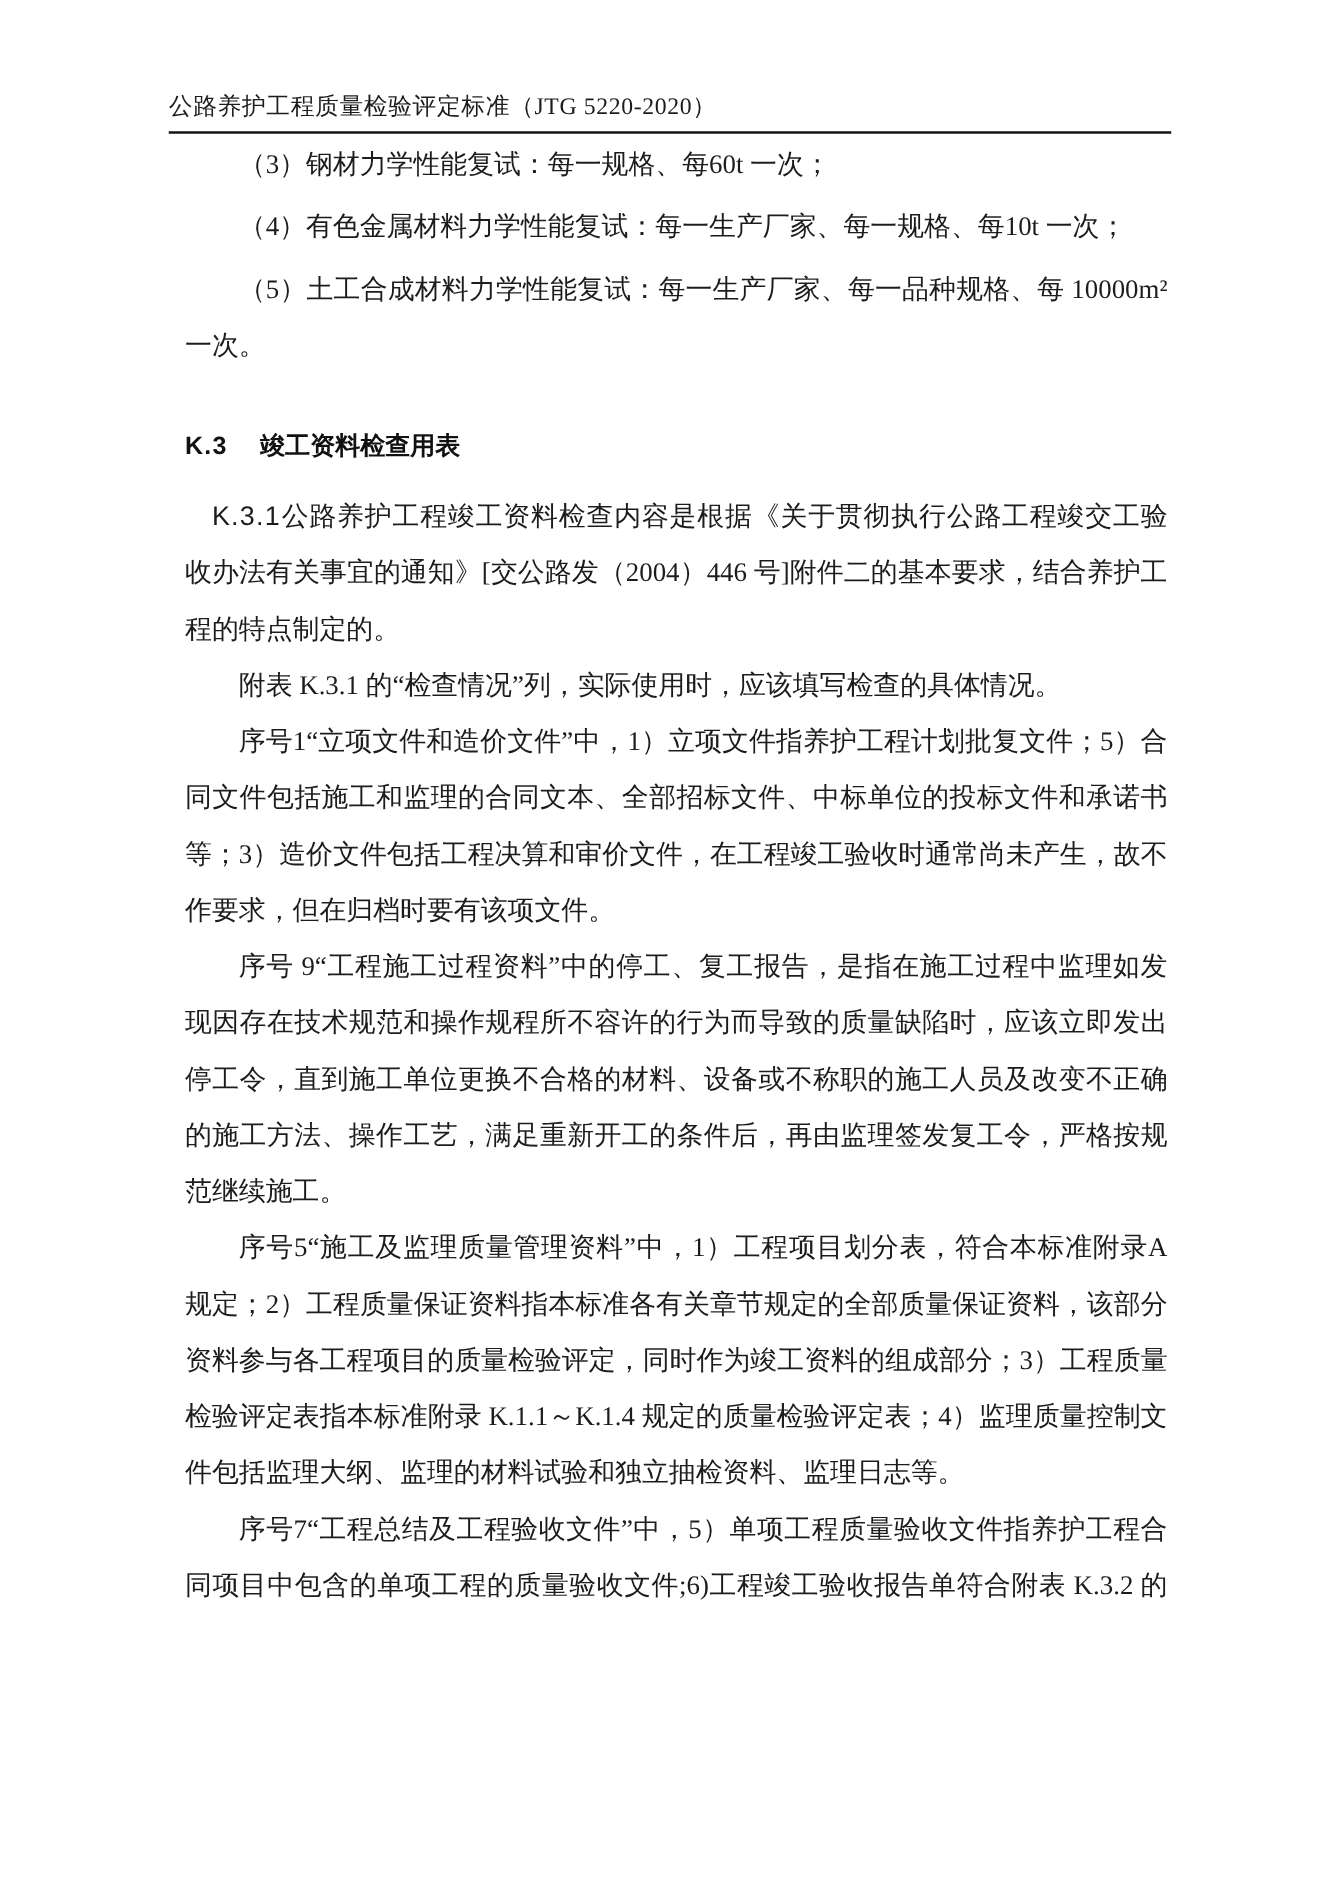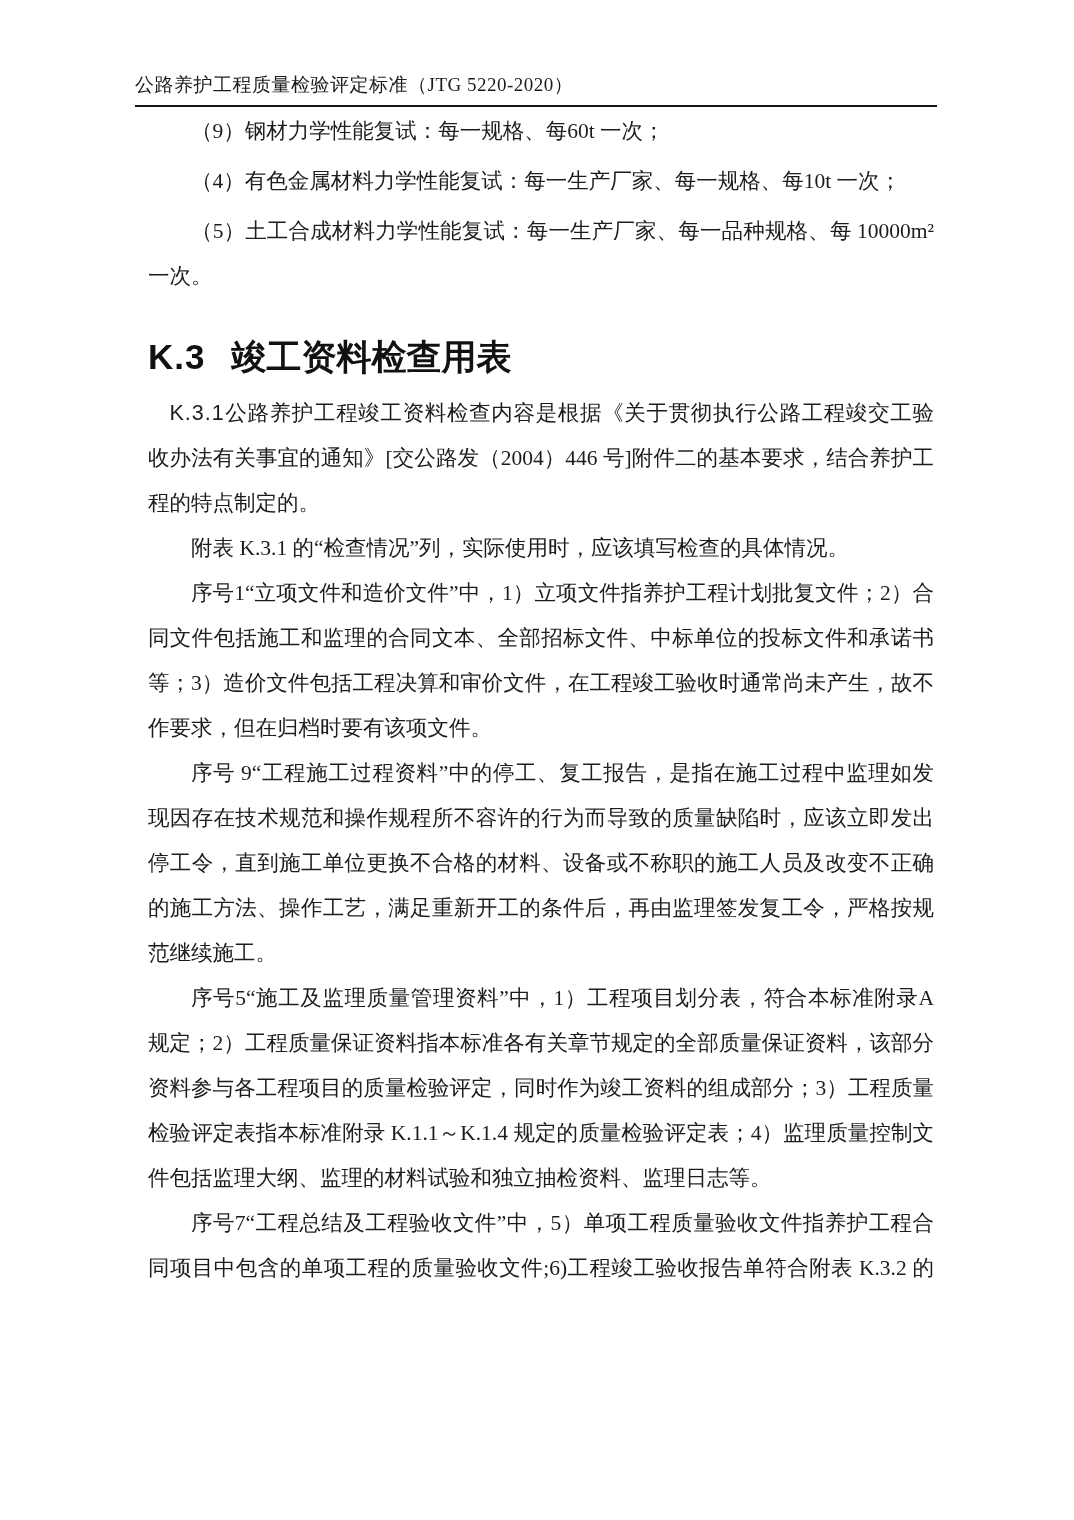--- a/index.html
+++ b/index.html
@@ -59,21 +59,21 @@
   .clause-para {
     text-indent: 1em;
   }
   .clause-num {
     font-family: "Liberation Sans", "DejaVu Sans", sans-serif;
     letter-spacing: 1px;
   }
   .section-heading {
     font-family: "Liberation Sans", "DejaVu Sans", sans-serif;
     font-weight: bold;
-    font-size: 35px;
+    font-size: 20px;
     line-height: 36px;
     margin: 40px 0 16px 0;
     text-indent: 0;
     color: #111111;
   }
   .section-heading .section-number {
     margin-right: 26px;
     letter-spacing: 1px;
   }
   
@@ -94,35 +94,35 @@
 
 <div class="page">
 
   <div class="running-header">
     <div class="header-title">公路养护工程质量检验评定标准（JTG 5220-2020）</div>
     <hr class="header-rule">
   </div>
 
   <div class="content">
 
-    <p class="list-para">（9）钢材力学性能复试：每一规格、每60t 一次；</p>
+    <p class="list-para">（3）钢材力学性能复试：每一规格、每60t 一次；</p>
 
     <p class="list-para">（4）有色金属材料力学性能复试：每一生产厂家、每一规格、每10t 一次；</p>
 
     <p class="list-para">（5）土工合成材料力学性能复试：每一生产厂家、每一品种规格、每 10000m² 一次。</p>
 
     <h2 class="section-heading">
       <span class="section-number">K.3</span><span class="section-title">竣工资料检查用表</span>
     </h2>
 
     <p class="clause-para"><span class="clause-num">K.3.1</span><span>公路养护工程竣工资料检查内容是根据《关于贯彻执行公路工程竣交工验收办法有关事宜的通知》[交公路发（2004）446 号]附件二的基本要求，结合养护工程的特点制定的。</span></p>
 
     <p class="body-para">附表 K.3.1 的“检查情况”列，实际使用时，应该填写检查的具体情况。</p>
 
-    <p class="body-para">序号1“立项文件和造价文件”中，1）立项文件指养护工程计划批复文件；2）合同文件包括施工和监理的合同文本、全部招标文件、中标单位的投标文件和承诺书等；3）造价文件包括工程决算和审价文件，在工程竣工验收时通常尚未产生，故不作要求，但在归档时要有该项文件。</p>
+    <p class="body-para">序号1“立项文件和造价文件”中，1）立项文件指养护工程计划批复文件；5）合同文件包括施工和监理的合同文本、全部招标文件、中标单位的投标文件和承诺书等；3）造价文件包括工程决算和审价文件，在工程竣工验收时通常尚未产生，故不作要求，但在归档时要有该项文件。</p>
 
     <p class="body-para">序号 9“工程施工过程资料”中的停工、复工报告，是指在施工过程中监理如发现因存在技术规范和操作规程所不容许的行为而导致的质量缺陷时，应该立即发出停工令，直到施工单位更换不合格的材料、设备或不称职的施工人员及改变不正确的施工方法、操作工艺，满足重新开工的条件后，再由监理签发复工令，严格按规范继续施工。</p>
 
     <p class="body-para">序号5“施工及监理质量管理资料”中，1）工程项目划分表，符合本标准附录A规定；2）工程质量保证资料指本标准各有关章节规定的全部质量保证资料，该部分资料参与各工程项目的质量检验评定，同时作为竣工资料的组成部分；3）工程质量检验评定表指本标准附录 K.1.1～K.1.4 规定的质量检验评定表；4）监理质量控制文件包括监理大纲、监理的材料试验和独立抽检资料、监理日志等。</p>
 
     <p class="body-para">序号7“工程总结及工程验收文件”中，5）单项工程质量验收文件指养护工程合同项目中包含的单项工程的质量验收文件;6)工程竣工验收报告单符合附表 K.3.2 的规定。</p>
 
   </div>
 
   <div class="page-footer">

